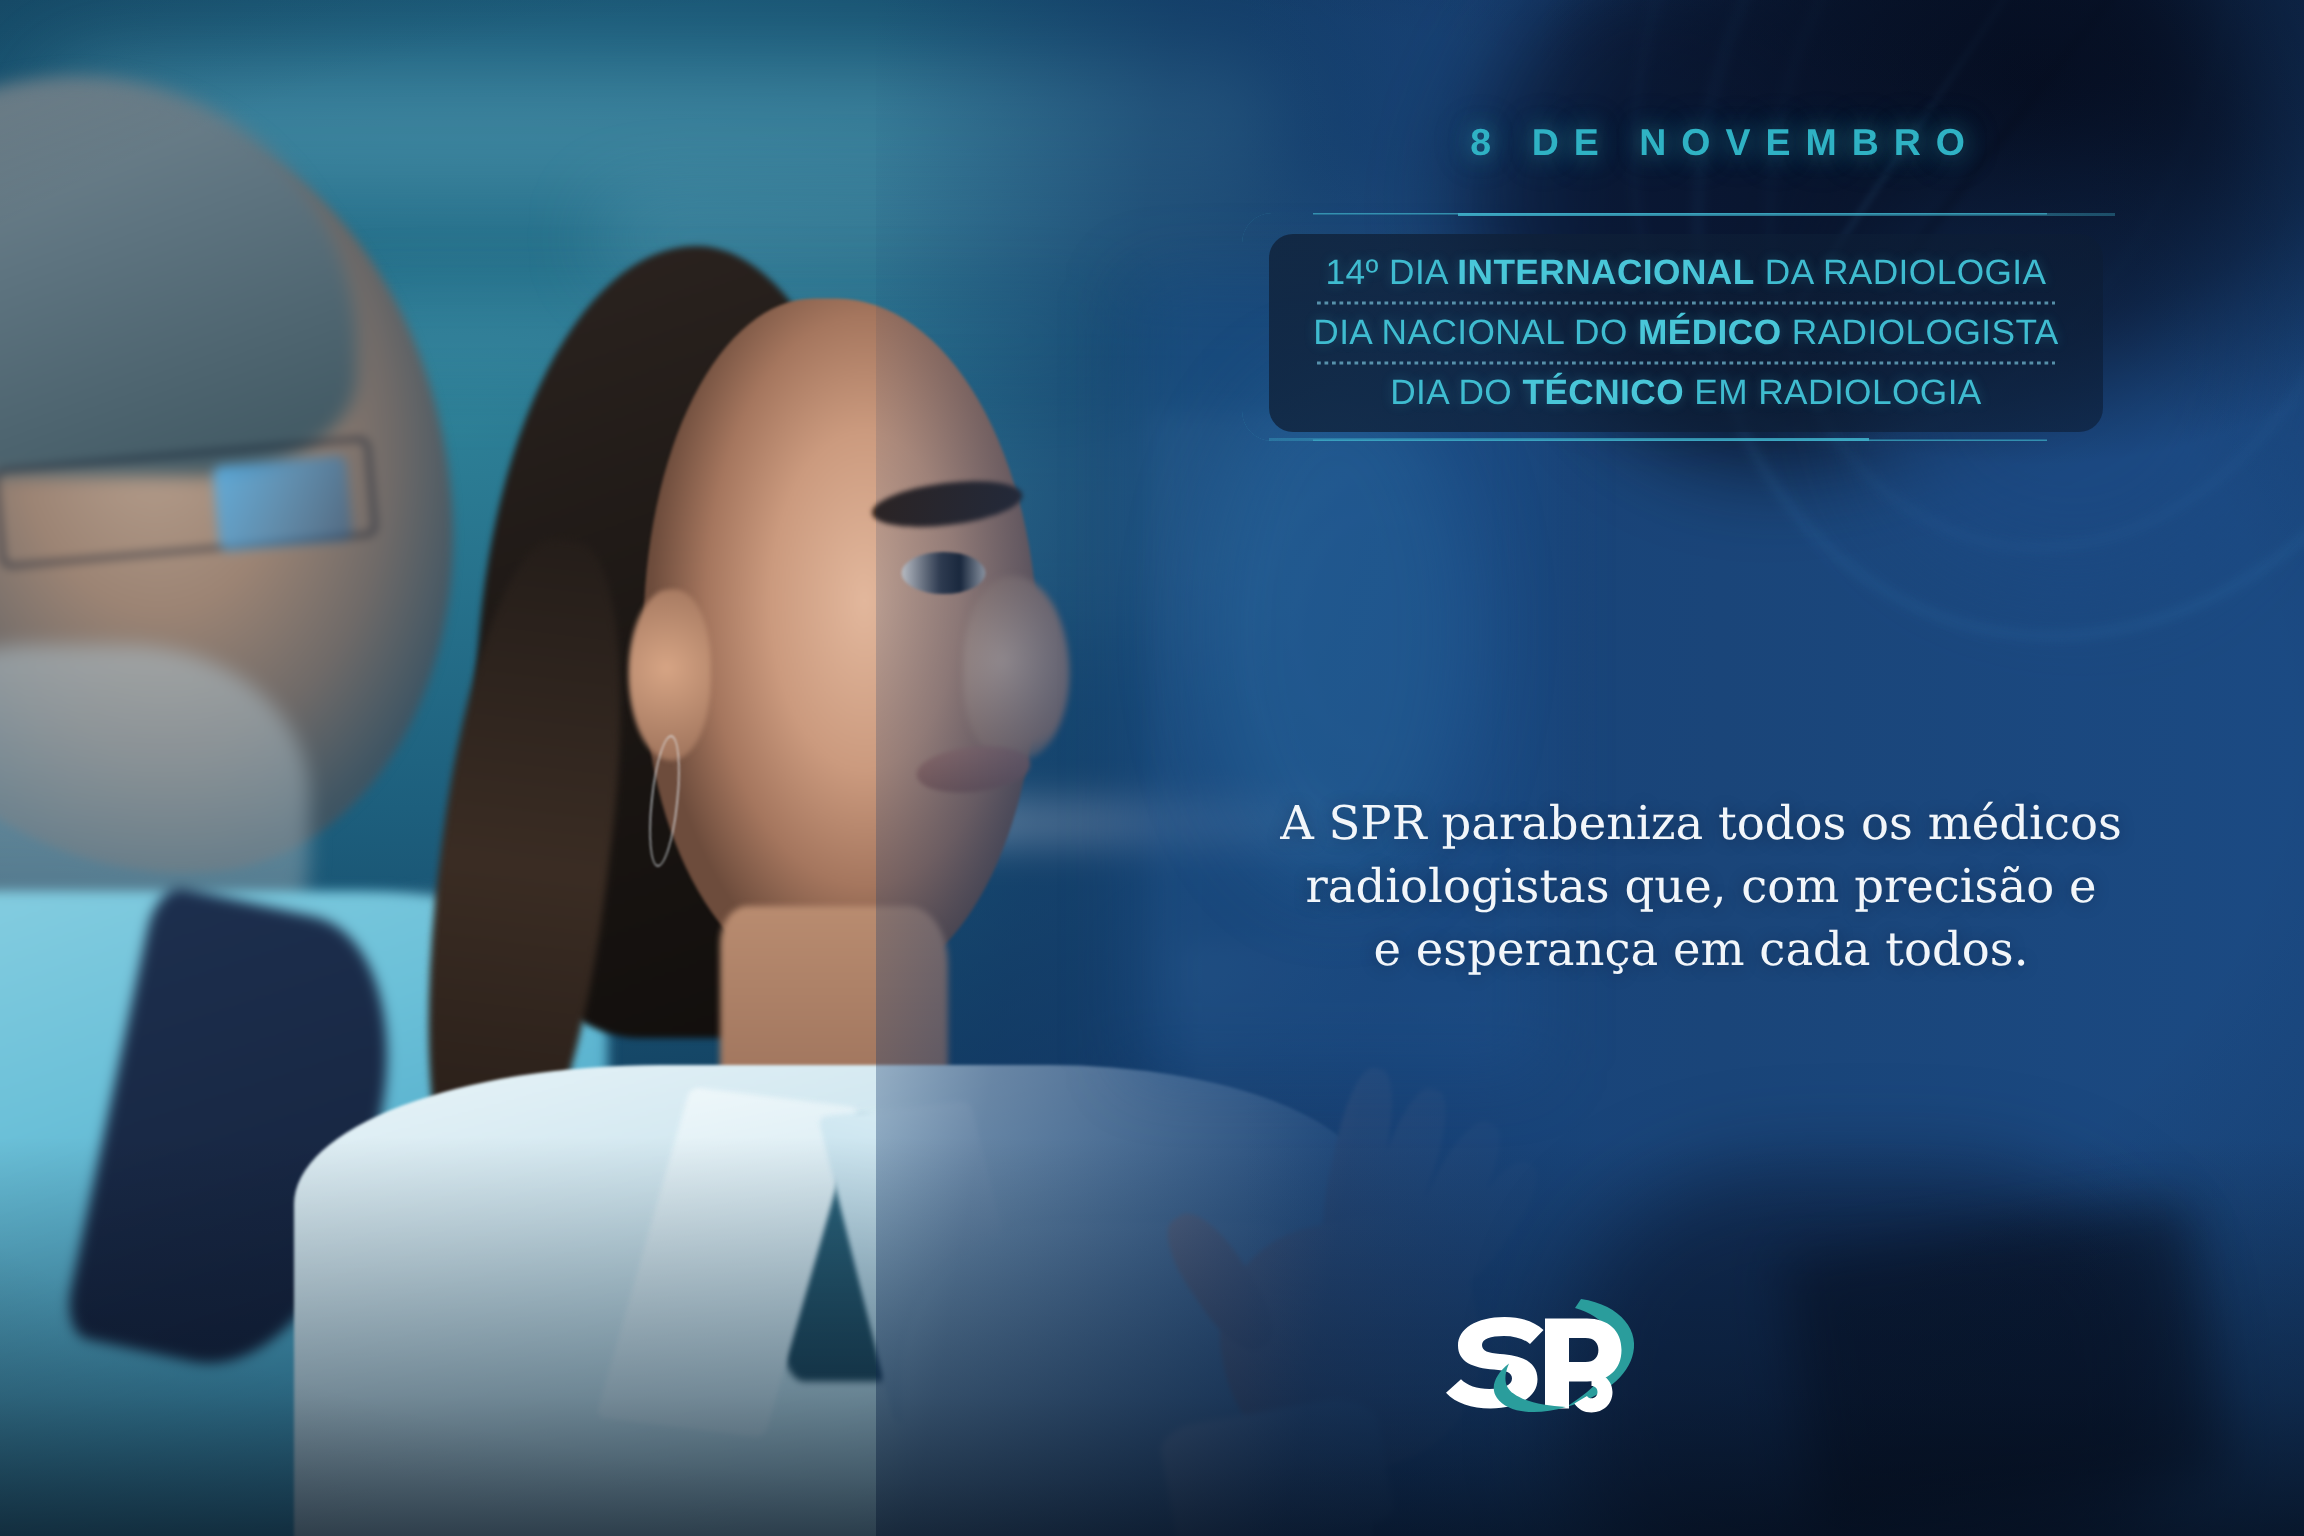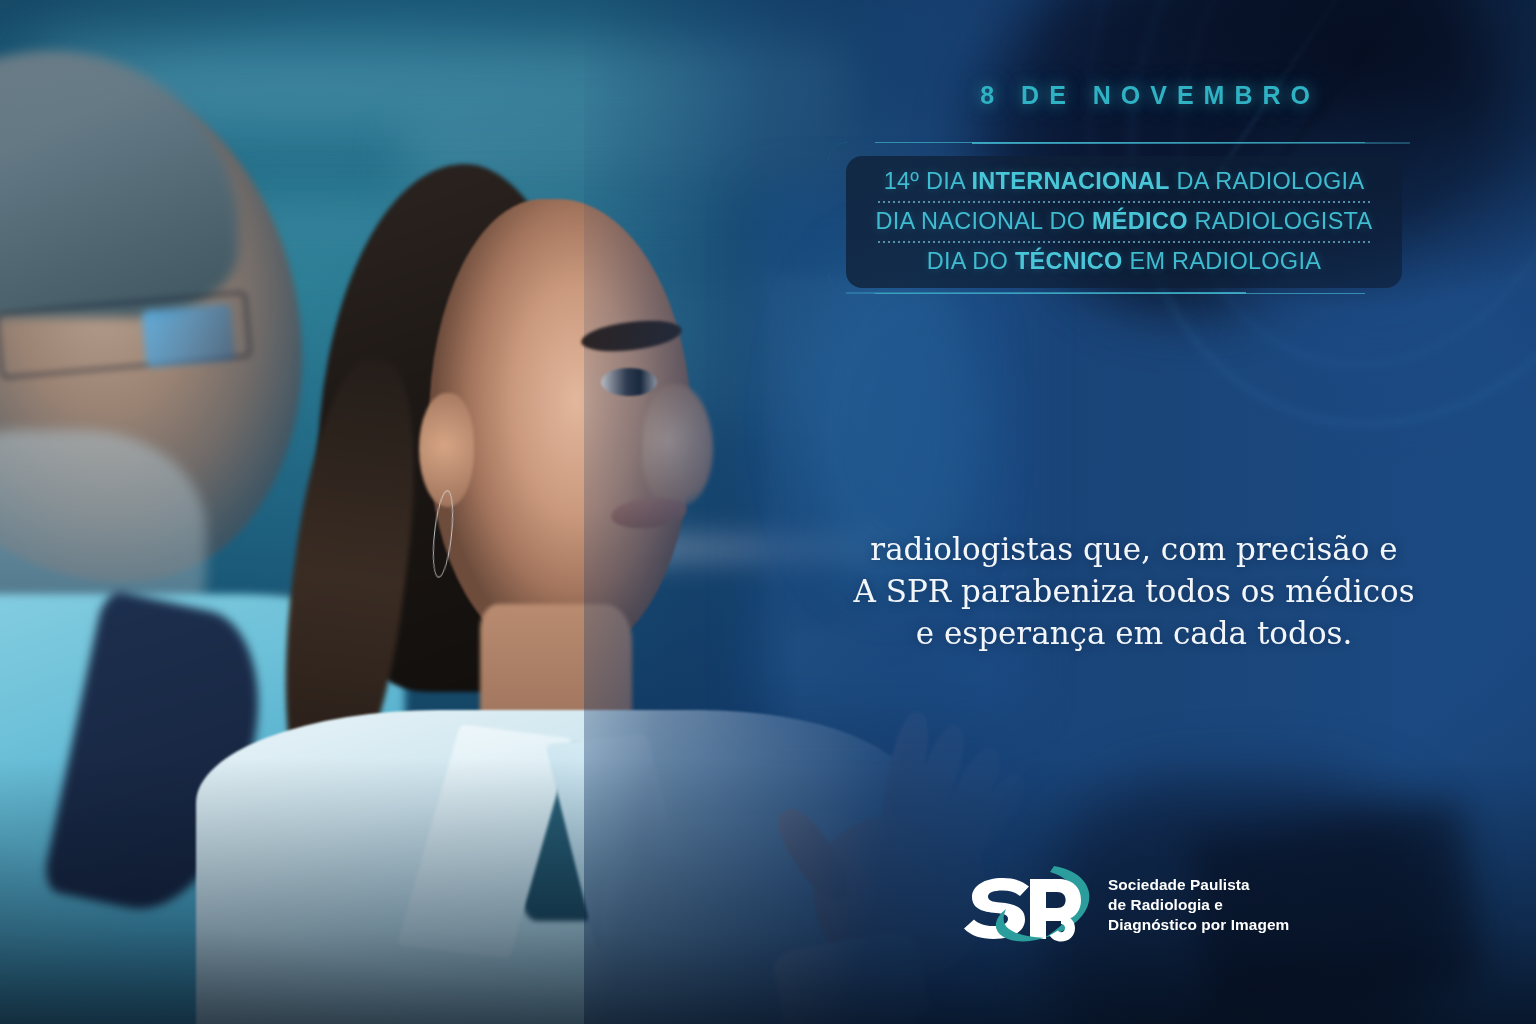--- a/index.html
+++ b/index.html
@@ -427,22 +427,22 @@
         <div class="bl"><span>DIA NACIONAL DO </span><b>MÉDICO</b><span> RADIOLOGISTA</span></div>
 
         <div class="dotted"></div>
 
         <div class="bl"><span>DIA DO </span><b>TÉCNICO</b><span> EM RADIOLOGIA</span></div>
       </div>
     </div>
 
 
     <div class="body">
+      <span>A SPR parabeniza todos os médicos</span>
       <span>radiologistas que, com precisão e</span>
-      <span>A SPR parabeniza todos os médicos</span>
       <span>e esperança em cada todos.</span>
     </div>
 
     <div class="logo">
       <div class="logo-mark">
         <svg viewBox="0 0 150 92" width="150" height="92" aria-hidden="true">
 
           <g>
             <path d="M106 8 C133 12 146 30 140 47 C135 62 118 74 96 80
                      C112 70 125 58 128 46 C131 33 122 20 102 14 Z" fill="#2a9d9c"></path>
@@ -472,21 +472,16 @@
                    C108 83.6 104 81.4 101.6 77.6 L110 72.6
                    C110.6 73.6 111.6 74.2 113 74.2 C115.4 74.2 117 72.4 117 70
                    C117 67.6 115.4 66 113 66 Z" fill="#ffffff"></path>
 
           <g>
             <path d="M96 80 C76 86 57 84 50 74 C45 67 49 58 58 51
                      C54 60 55 67 61 71 C69 77 82 79 96 80 Z" fill="#2a9d9c"></path>
           </g>
         </svg>
       </div>
-      <div class="logo-txt">
-        <span>Sociedade Paulista</span>
-        <span>de Radiologia e</span>
-        <span>Diagnóstico por Imagem</span>
-      </div>
     </div>
 
   </div>
 </div>
 
 </body></html>

